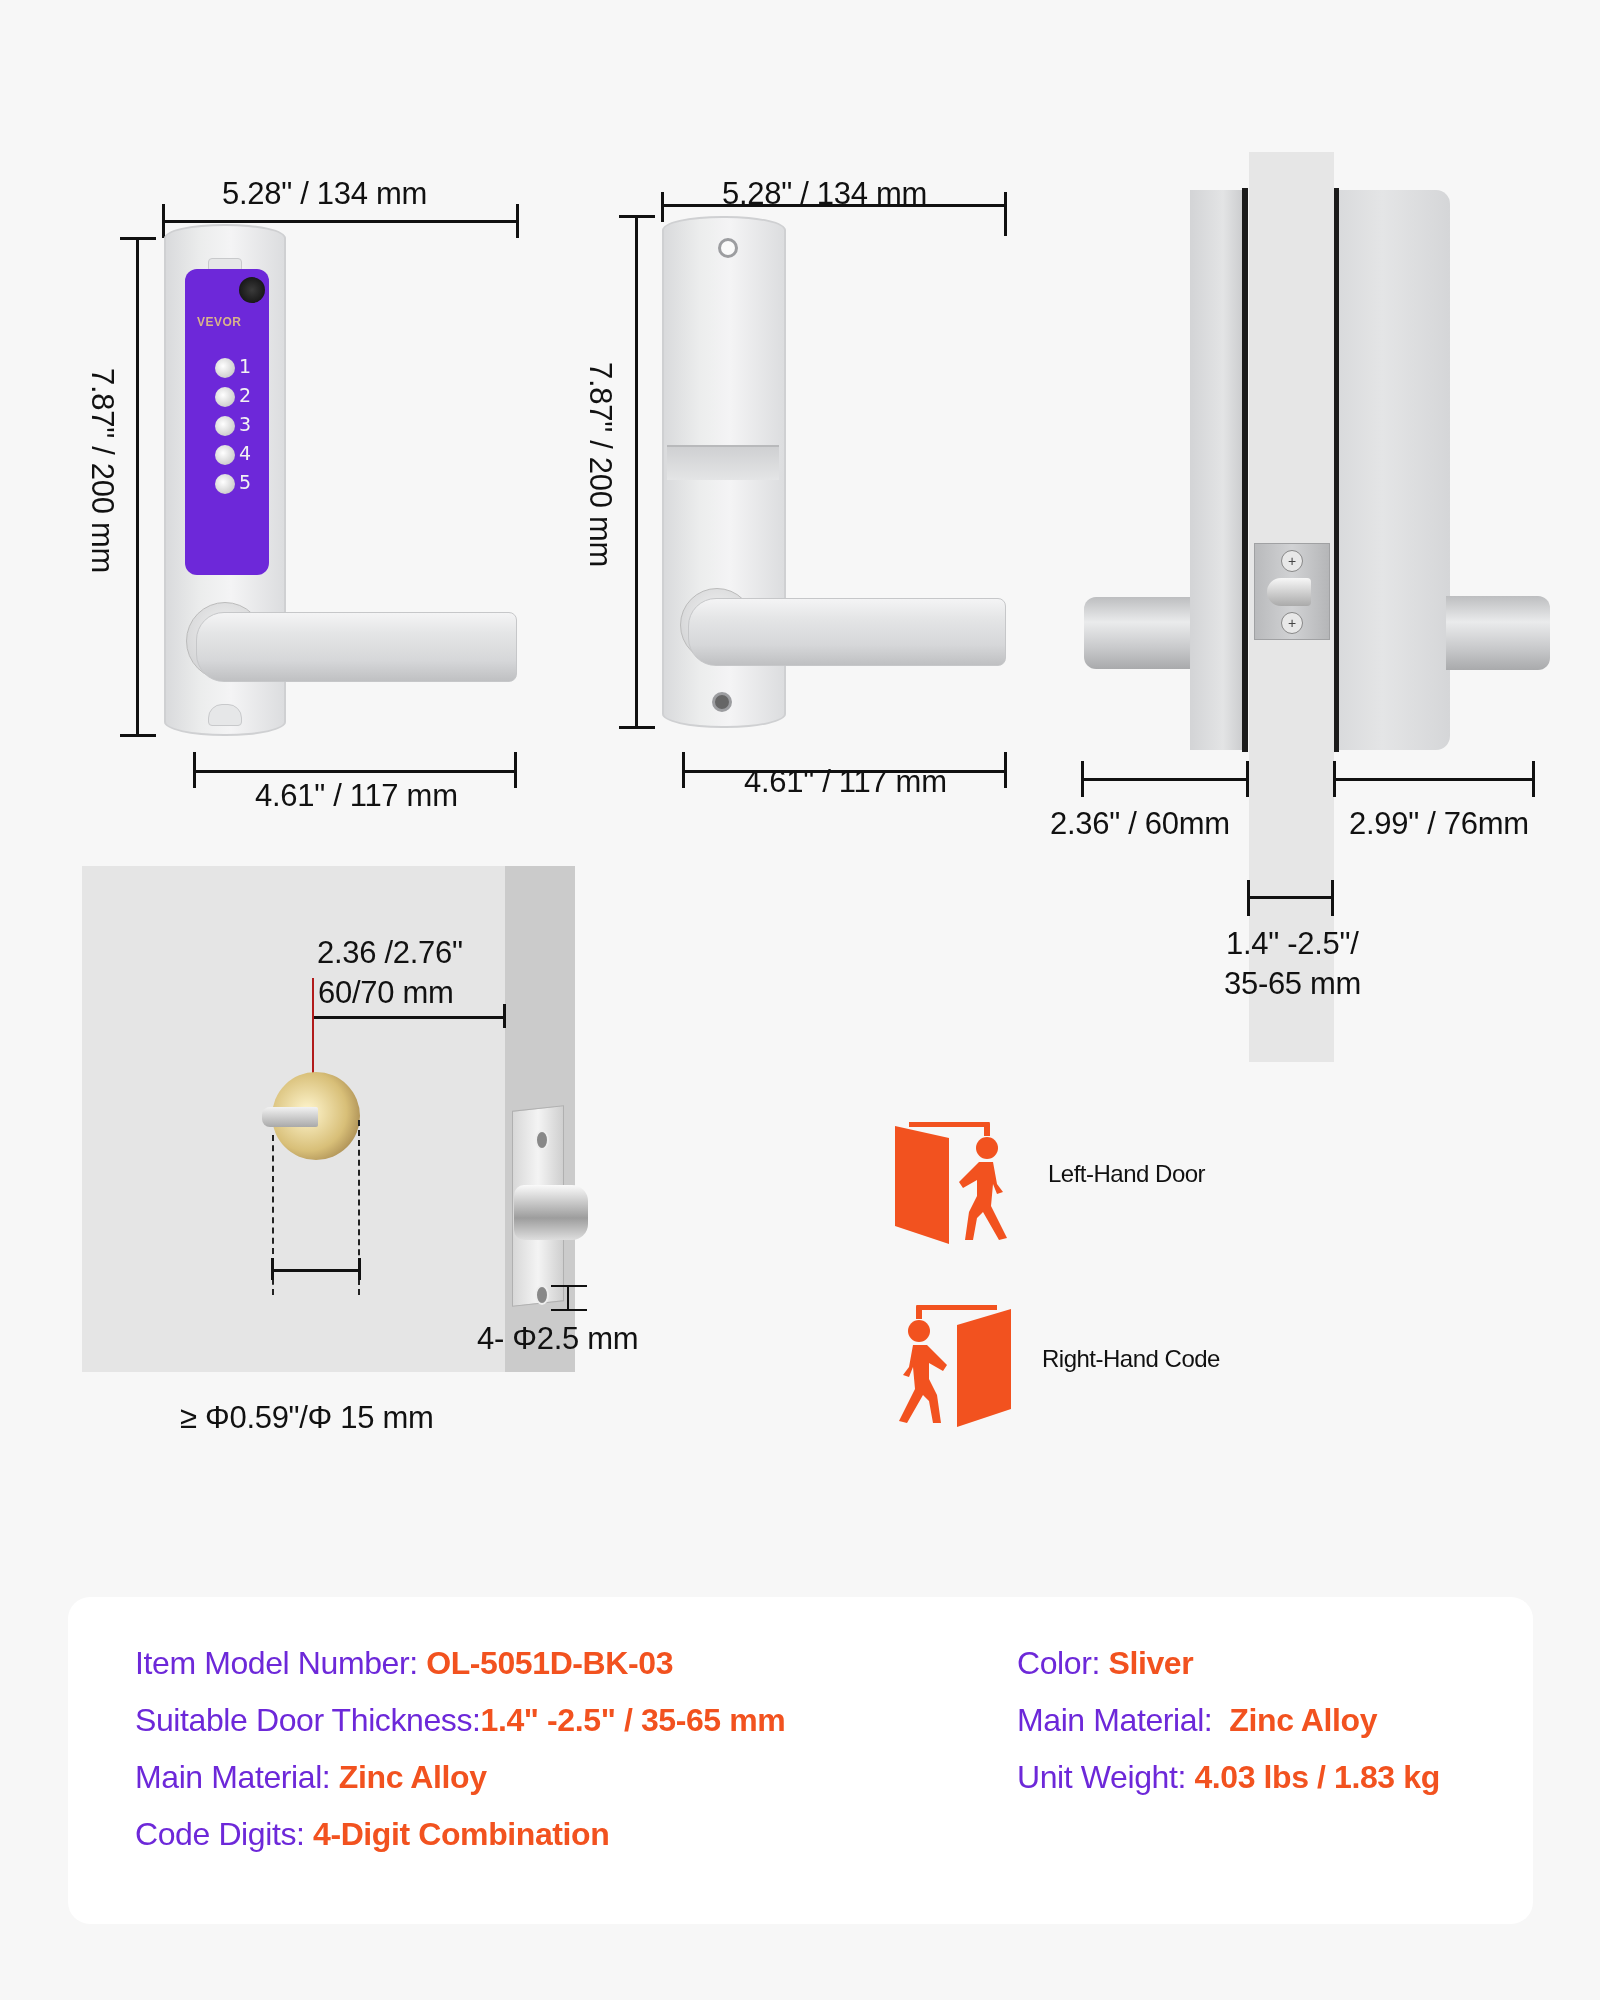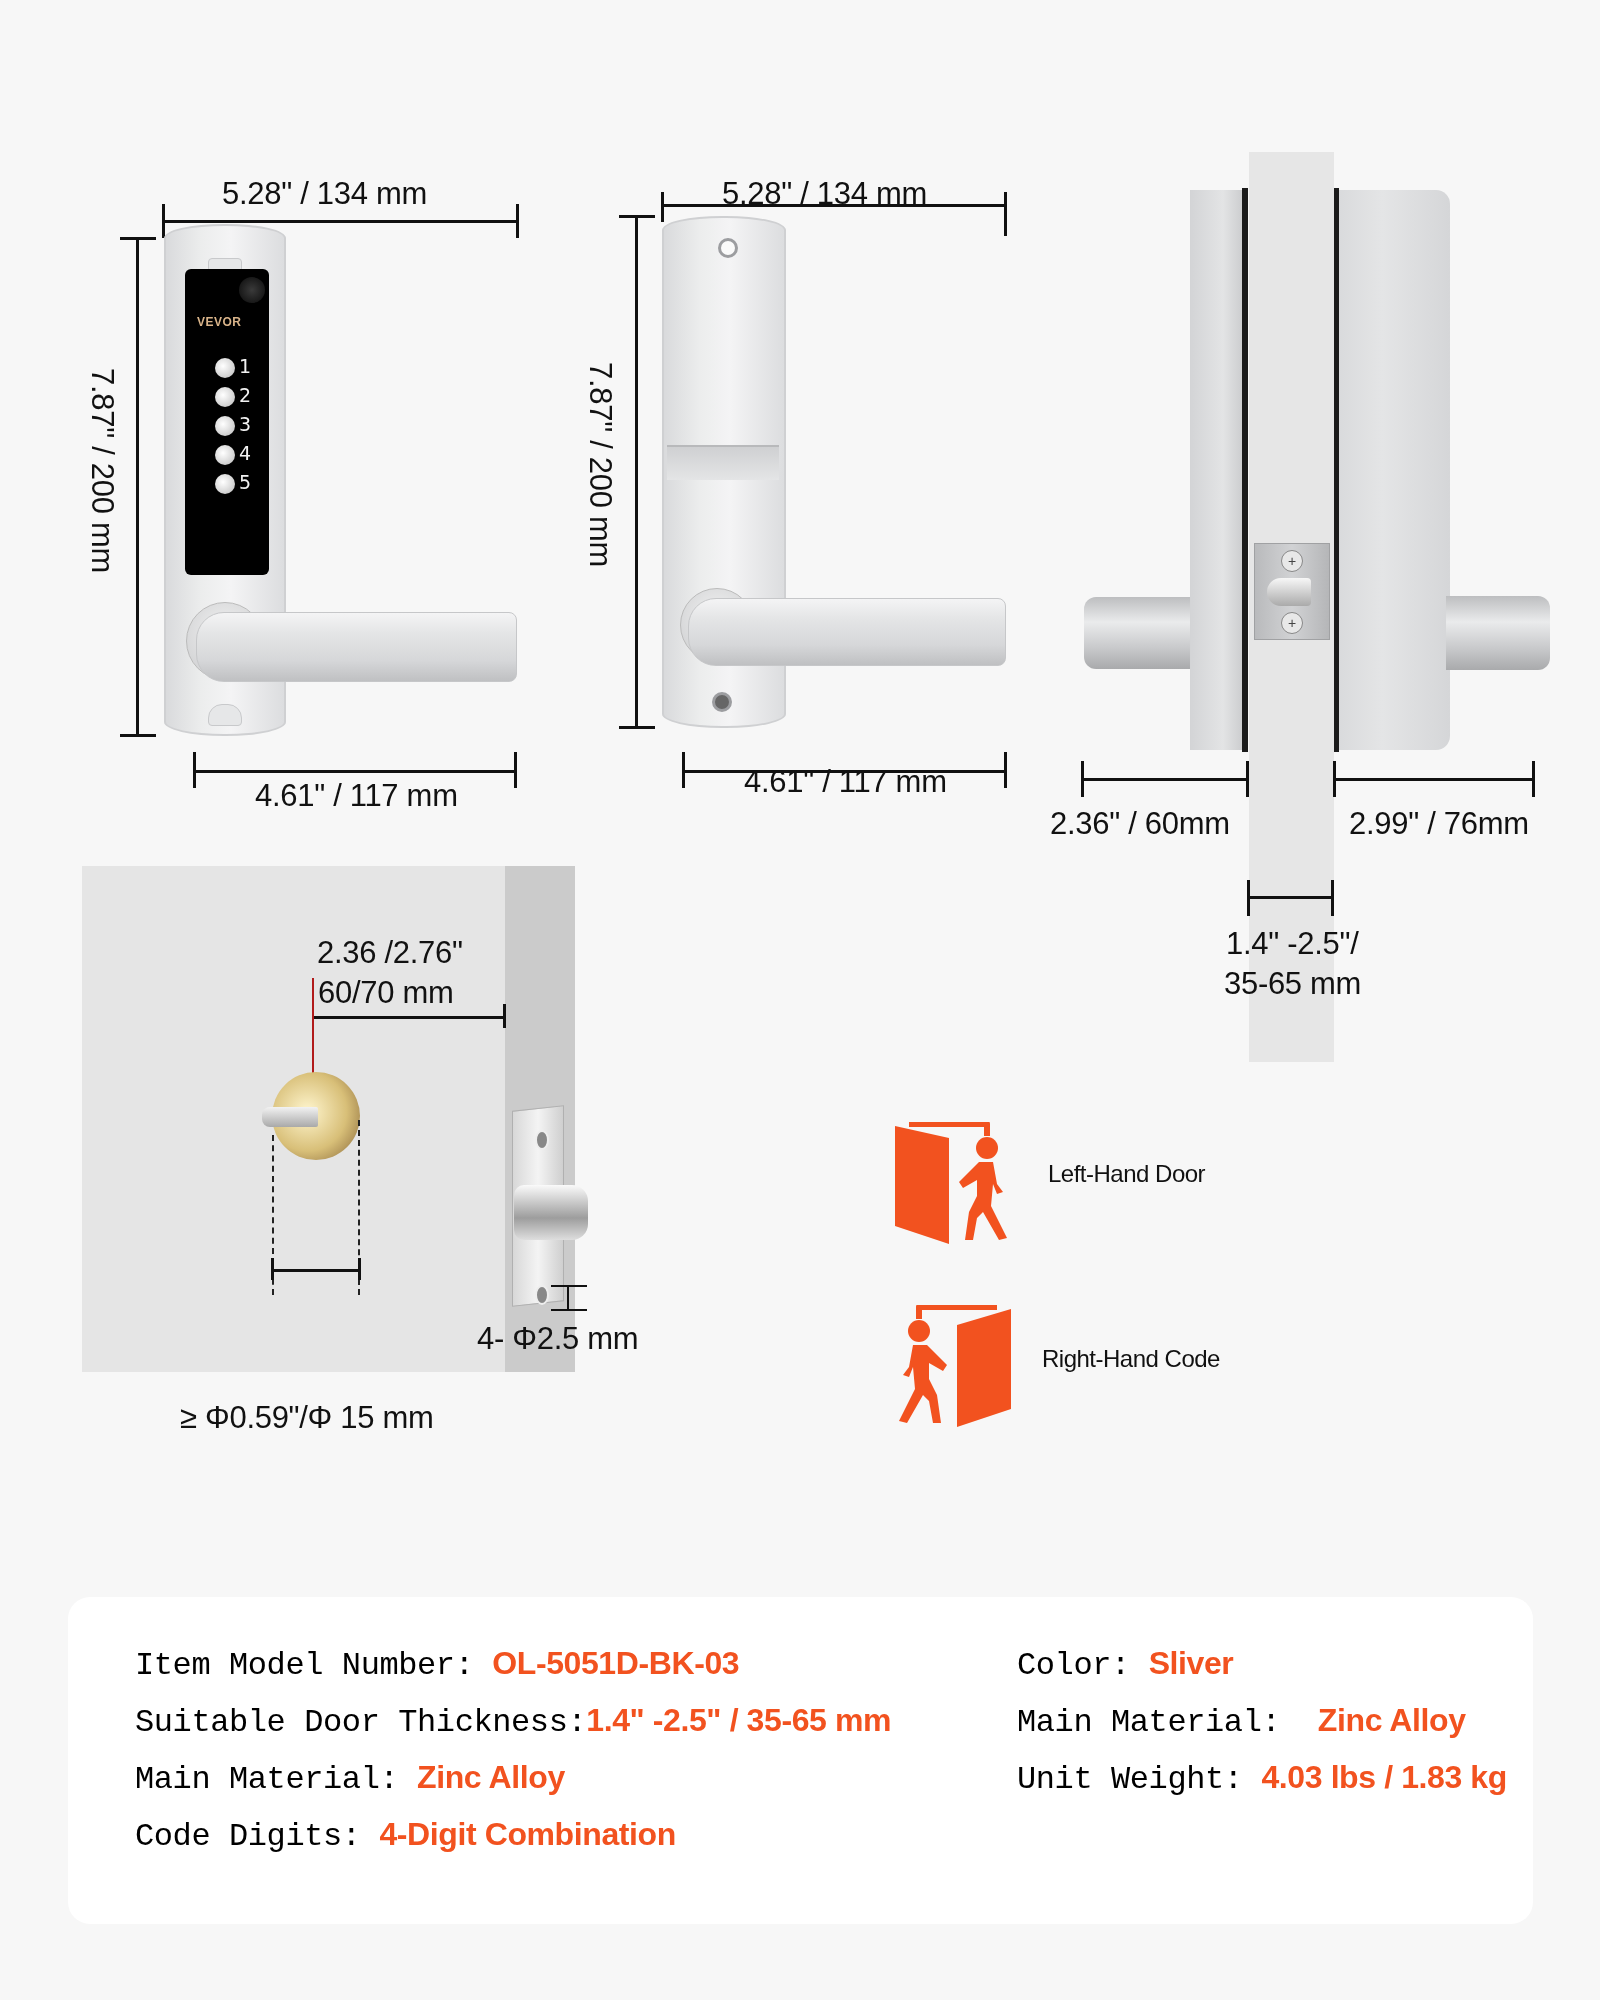--- a/index.html
+++ b/index.html
@@ -9,31 +9,31 @@
   .dim-text { position: absolute; font-size: 31px; color: #111; white-space: nowrap; letter-spacing: -0.3px; }
   .hline { position: absolute; height: 3px; background: #111; }
   .vline { position: absolute; width: 3px; background: #111; }
   .rot { position: absolute; font-size: 31px; color: #111; white-space: nowrap; transform-origin: left top; transform: rotate(90deg); letter-spacing: -0.3px; }
 
   
   .metal { background: linear-gradient(90deg, #d9dadc 0%, #eceded 30%, #f4f4f5 55%, #dcdddf 100%); }
   .metal-v { background: linear-gradient(180deg, #e9eaeb 0%, #d5d6d8 50%, #c3c4c6 100%); }
 
   .plate { position: absolute; border-radius: 60px 60px 60px 60px / 14px 14px 14px 14px; border: 2px solid #cfd0d2; }
-  .keypad { position: absolute; background: #000000; border-radius: 6px; }
+  .keypad { position: absolute; background: #6d28d9; border-radius: 12px; }
   .key { position: absolute; width: 20px; height: 20px; border-radius: 50%; background: radial-gradient(circle at 40% 40%, #ffffff, #cfcfcf 70%, #9a9a9a); }
   .key-num { position: absolute; color: #f2f2f2; font-size: 19px; font-family: "DejaVu Sans", sans-serif; }
   .handle { position: absolute; border-radius: 28px 8px 8px 28px; background: linear-gradient(180deg, #f4f4f5 0%, #e4e5e6 30%, #d6d7d9 70%, #bfc0c2 100%); border: 1px solid #c6c7c9; }
   .rose { position: absolute; border-radius: 50%; background: radial-gradient(circle at 50% 40%, #f3f3f3, #cacbcd); border: 1px solid #bbb; }
 
   .door-strip { position: absolute; background: #e6e6e6; }
 
   .card { position: absolute; left: 68px; top: 1597px; width: 1465px; height: 327px; background: #ffffff; border-radius: 22px; }
   .spec { position: absolute; font-size: 32px; white-space: nowrap; letter-spacing: -0.4px; }
-  .spec .lbl { color: #000000; font-family: Liberation Mono, monospace; }
+  .spec .lbl { color: #6d28d9; }
   .spec .val { color: #f2521f; font-weight: bold; }
 
   .door-label { position: absolute; font-size: 24px; color: #111; white-space: nowrap; letter-spacing: -0.5px; }
 </style>
 </head>
 <body>
 
 <div>
 
   <div class="dim-text" style="left:222px; top:176px;">5.28" / 134 mm</div>

